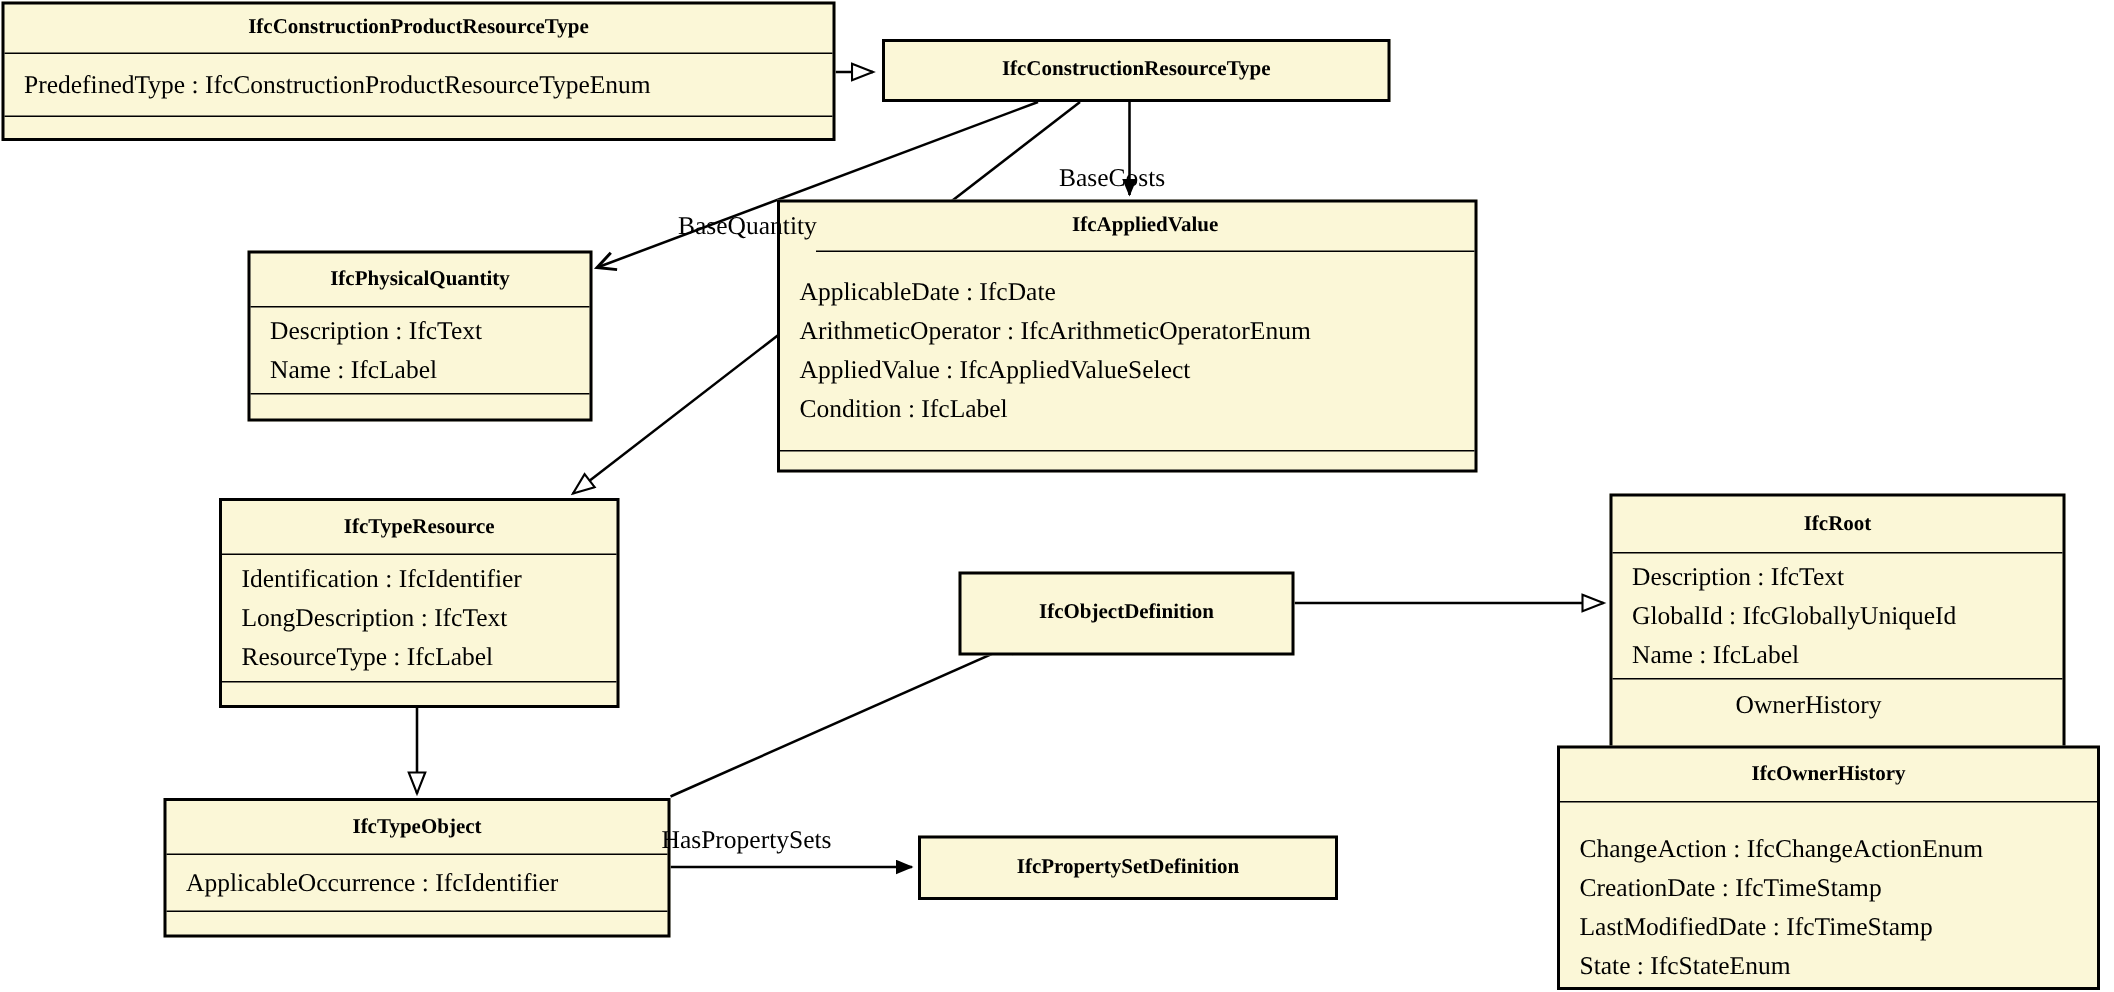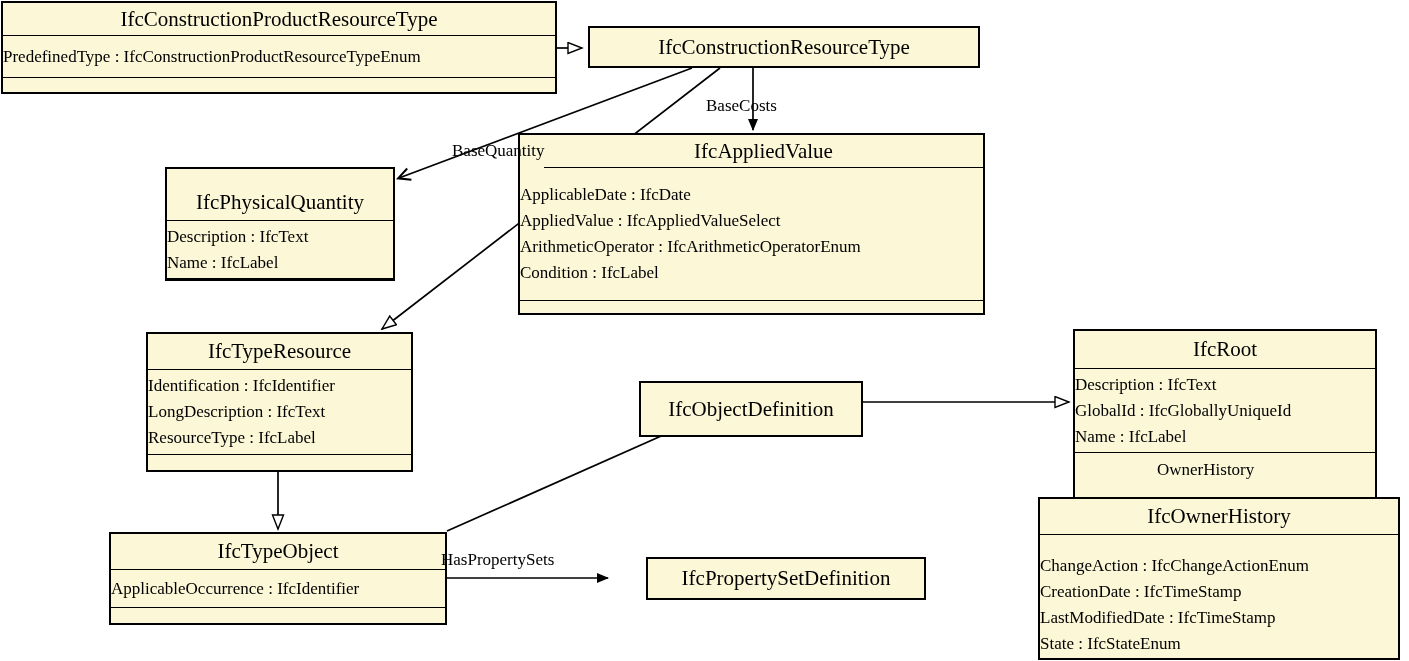--- a/index.html
+++ b/index.html
@@ -34,36 +34,37 @@
     background: var(--box-fill, #FBF7D7);
     border: 2px solid #000000;
     display: flex;
     flex-direction: column;
   }
   .box-title {
     flex: 0 0 auto;
     display: flex;
     align-items: center;
     justify-content: center;
-    font-weight: normal;
-    font-size: 21px;
+    font-weight: bold;
+    font-size: 14px;
     white-space: nowrap;
   }
   .box-title.with-sep {
     border-bottom: 1.5px solid #000000;
   }
   .box-title.solo {
     flex: 1 1 auto;
   }
   .box-attrs {
     flex: 0 0 auto;
     box-sizing: border-box;
     display: flex;
     flex-direction: column;
     justify-content: center;
+    padding-left: 13px;
     padding-right: 4px;
     font-size: 17px;
     line-height: 26px;
   }
   .attr-line {
     white-space: nowrap;
   }
   .box-footer {
     flex: 1 1 auto;
     border-top: 1.5px solid #000000;
@@ -107,37 +108,37 @@
   </svg>
 
   <div id="boxes-layer">
       <div class="class-box" style="left: 1px; top: 1px; width: 556px; height: 93px;">
         <div class="box-title with-sep" style="height: 32px;">IfcConstructionProductResourceType</div>
         <div class="box-attrs" style="height: 41px;">
           <div class="attr-line">PredefinedType : IfcConstructionProductResourceTypeEnum</div>
         </div>
         <div class="box-footer"></div>
       </div>
-      <div class="class-box" style="left: 588px; top: 26px; width: 392px; height: 42px;">
+      <div class="class-box" style="left: 588px; top: 26px; width: 339px; height: 42px;">
         <div class="box-title solo">IfcConstructionResourceType</div>
       </div>
       <div class="class-box" style="left: 165px; top: 167px; width: 230px; height: 114px;">
-        <div class="box-title with-sep" style="height: 35px; margin-top: 16px;">IfcPhysicalQuantity</div>
+        <div class="box-title with-sep" style="height: 35px;">IfcPhysicalQuantity</div>
         <div class="box-attrs" style="height: 57px;">
           <div class="attr-line">Description : IfcText</div>
           <div class="attr-line">Name : IfcLabel</div>
         </div>
         <div class="box-footer"></div>
       </div>
       <div class="class-box" style="left: 518px; top: 133px; width: 467px; height: 182px;">
         <div class="box-title with-sep" style="height: 32px; margin-left: 24px;">IfcAppliedValue</div>
         <div class="box-attrs" style="height: 132px;">
           <div class="attr-line">ApplicableDate : IfcDate</div>
+          <div class="attr-line">ArithmeticOperator : IfcArithmeticOperatorEnum</div>
           <div class="attr-line">AppliedValue : IfcAppliedValueSelect</div>
-          <div class="attr-line">ArithmeticOperator : IfcArithmeticOperatorEnum</div>
           <div class="attr-line">Condition : IfcLabel</div>
         </div>
         <div class="box-footer"></div>
       </div>
       <div class="class-box" style="left: 146px; top: 332px; width: 267px; height: 140px;">
         <div class="box-title with-sep" style="height: 35px;">IfcTypeResource</div>
         <div class="box-attrs" style="height: 84px;">
           <div class="attr-line">Identification : IfcIdentifier</div>
           <div class="attr-line">LongDescription : IfcText</div>
           <div class="attr-line">ResourceType : IfcLabel</div>
@@ -156,35 +157,35 @@
         </div>
         <div class="box-footer"></div>
       </div>
       <div class="class-box" style="left: 109px; top: 532px; width: 338px; height: 93px;">
         <div class="box-title with-sep" style="height: 35px;">IfcTypeObject</div>
         <div class="box-attrs" style="height: 37px;">
           <div class="attr-line">ApplicableOccurrence : IfcIdentifier</div>
         </div>
         <div class="box-footer"></div>
       </div>
-      <div class="class-box" style="left: 612px; top: 557px; width: 280px; height: 43px; margin-left: 34px;">
+      <div class="class-box" style="left: 612px; top: 557px; width: 280px; height: 43px;">
         <div class="box-title solo">IfcPropertySetDefinition</div>
       </div>
       <div class="class-box" style="left: 1038px; top: 497px; width: 362px; height: 163px;">
         <div class="box-title with-sep" style="height: 35px;">IfcOwnerHistory</div>
         <div class="box-attrs" style="height: 107px; margin-top: 16px;">
           <div class="attr-line">ChangeAction : IfcChangeActionEnum</div>
           <div class="attr-line">CreationDate : IfcTimeStamp</div>
           <div class="attr-line">LastModifiedDate : IfcTimeStamp</div>
           <div class="attr-line">State : IfcStateEnum</div>
         </div>
         <div class="box-footer"></div>
       </div>
     </div>
 
   <div id="labels-layer">
     <div class="edge-label" style="left:452px; top:105px;margin-top:36px;">BaseQuantity</div>
-    <div class="edge-label" style="left:706px; top:96px;">BaseCosts</div>
+    <div class="edge-label" style="left:706px; top:109px;">BaseCosts</div>
     <div class="edge-label" style="left:441px; top:550px;">HasPropertySets</div>
     <div class="edge-label" style="left:1157px; top:460px;">OwnerHistory</div>
   </div>
 
 </div>
 
 </body></html>

